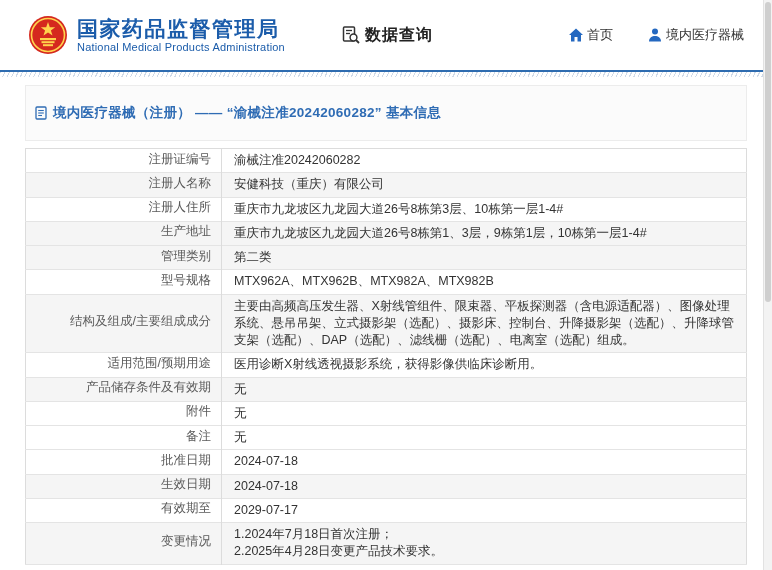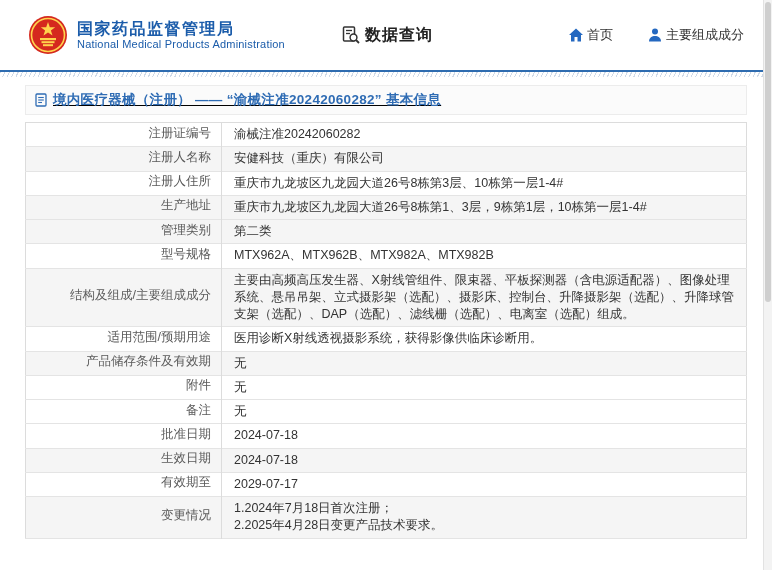--- a/index.html
+++ b/index.html
@@ -11,34 +11,34 @@
     --label-color:#5a5a5a;
     --value-color:#333;
   }
   *{box-sizing:border-box;margin:0;padding:0;}
   html,body{width:772px;height:570px;overflow:hidden;background:#fff;
     font-family:"Liberation Sans","DejaVu Sans",sans-serif;}
   
   .site-header{height:70px;display:flex;align-items:center;padding:0 28px;position:relative;background:#fff;}
   .logo-group{display:flex;align-items:center;gap:9px;}
   .emblem{width:40px;height:40px;flex:0 0 auto;}
-  .logo-text .cn{font-size:16px;font-weight:bold;color:var(--brand-blue);letter-spacing:1.5px;line-height:1.15;}
+  .logo-text .cn{font-size:21px;font-weight:bold;color:var(--brand-blue);letter-spacing:1.5px;line-height:1.15;}
   .logo-text .en{font-size:11px;color:var(--brand-blue);letter-spacing:.2px;}
   .data-query{display:flex;align-items:center;gap:4px;margin-left:56px;cursor:pointer;}
   .data-query span{font-size:16px;color:#222;font-weight:600;letter-spacing:1px;}
   .header-nav{margin-left:auto;display:flex;gap:34px;}
   .nav-item{display:flex;align-items:center;gap:3px;cursor:pointer;}
   .nav-item svg{width:16px;height:16px;}
   .nav-item span{font-size:13px;color:#333;}
   .header-rule{height:2px;background:#2e6cb0;}
   .header-hatch{height:5px;background:repeating-linear-gradient(115deg,rgba(120,150,190,.35) 0 1px,transparent 1px 4px);}
   
   .content{padding:8px 25px 0 25px;}
   .breadcrumb{display:flex;align-items:center;gap:5px;border:1px solid #ececec;background:#fbfbfb;
-    padding:5px 8px;margin-bottom:7px;text-decoration:underline;}
+    padding:18px 8px;margin-bottom:7px;}
   .breadcrumb span{font-size:13.5px;color:#2f6cb4;font-weight:600;letter-spacing:.3px;}
   
   table{width:100%;border-collapse:collapse;border:1px solid var(--border);}
   tr{border-bottom:1px solid var(--row-border);}
   tr.alt{background:var(--alt-row);}
   td{font-size:12.5px;line-height:1.38;vertical-align:middle;}
   td.label-cell{width:196px;text-align:right;color:var(--label-color);
     padding:0 10px 3px 4px;border-right:1px solid var(--border);white-space:nowrap;}
   td.value-cell{padding:3px 10px 3px 12px;color:var(--value-color);}
   .scrollbar{position:fixed;top:0;right:0;width:9px;height:570px;background:#f3f3f3;border-left:1px solid #e2e2e2;}
@@ -79,21 +79,21 @@
       <svg viewBox="0 0 16 16">
         <path d="M8 1.5 L15 8 H13 V14.5 H9.5 V10 H6.5 V14.5 H3 V8 H1 Z" fill="#2468c0"></path>
       </svg>
       <span>首页</span>
     </div>
     <div class="nav-item">
       <svg viewBox="0 0 16 16">
         <circle cx="8" cy="4.6" r="3" fill="#2468c0"></circle>
         <path d="M2 14.5 C2 10.8 5 9 8 9 C11 9 14 10.8 14 14.5 Z" fill="#2468c0"></path>
       </svg>
-      <span>主要组成成分</span>
+      <span>境内医疗器械</span>
     </div>
   </nav>
 </header>
 <div class="header-rule"></div>
 <div class="header-hatch"></div>
 
 <main class="content">
   <div class="breadcrumb">
     <svg width="14" height="14" viewBox="0 0 14 14">
       <rect x="2" y="1" width="10" height="12" rx="1" fill="none" stroke="#2f6cb4" stroke-width="1.3"></rect>

